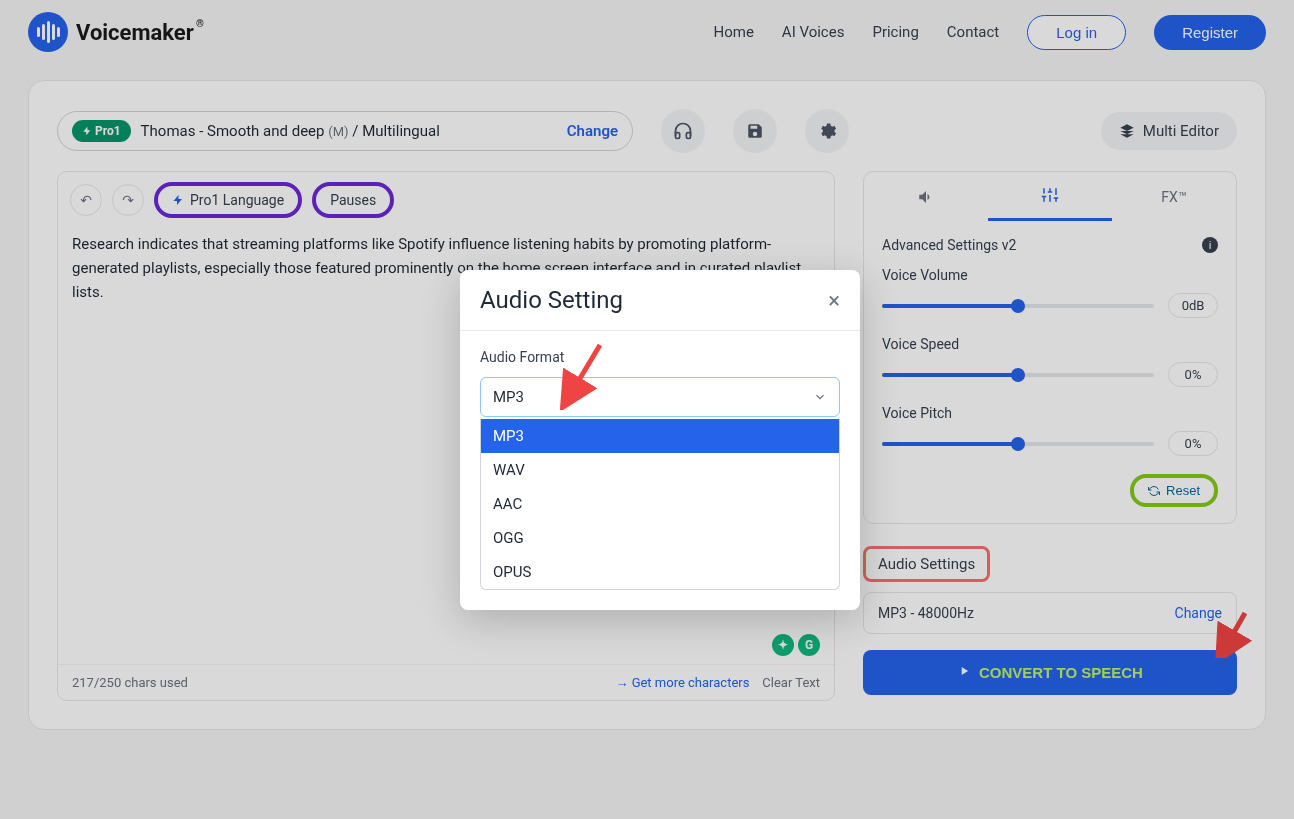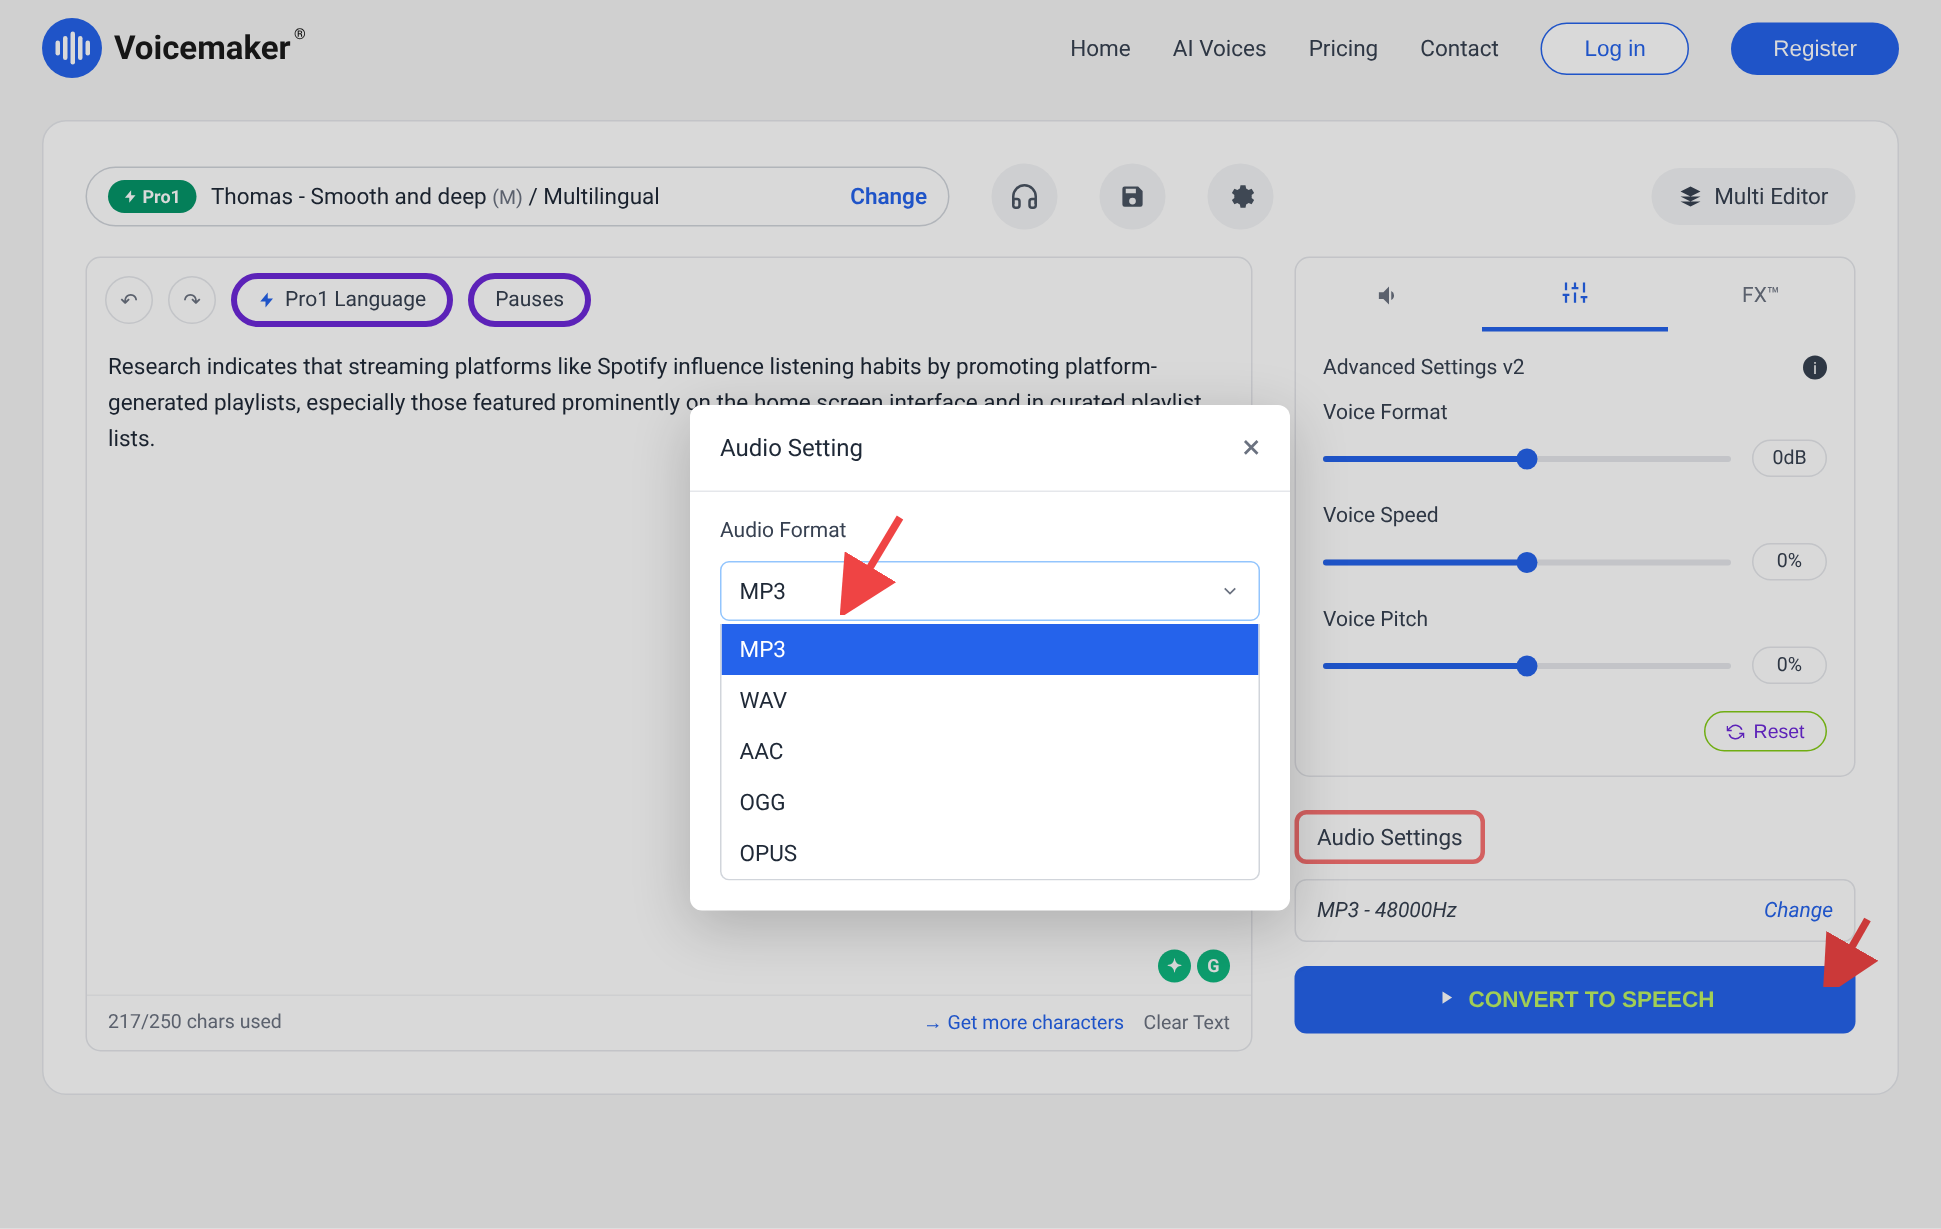--- a/index.html
+++ b/index.html
@@ -44,27 +44,27 @@
 .side-body { padding: 16px 18px; }
 .adv-row { display: flex; justify-content: space-between; align-items: flex-start; font-size: 14px; color: #374151; margin-bottom: 14px; }
 .info-icon { width: 16px; height: 16px; border-radius: 50%; background: #374151; color: white; font-size: 11px; display: flex; align-items: center; justify-content: center; }
 .slider-group { margin-bottom: 18px; }
 .slider-label { font-size: 14px; color: #374151; margin-bottom: 10px; }
 .slider-row { display: flex; align-items: center; gap: 14px; }
 .slider { flex: 1; height: 4px; background: #e5e7eb; border-radius: 2px; position: relative; }
 .slider-fill { position: absolute; left: 0; top: 0; bottom: 0; width: 50%; background: #2563eb; border-radius: 2px; }
 .slider-thumb { position: absolute; left: 50%; top: 50%; transform: translate(-50%,-50%); width: 14px; height: 14px; background: #2563eb; border-radius: 50%; }
 .slider-val { border: 1px solid #e5e7eb; border-radius: 14px; padding: 4px 12px; font-size: 13px; color: #374151; min-width: 50px; text-align: center; }
-.reset-btn { border: 1px solid #84cc16; border-radius: 16px; padding: 5px 14px; font-size: 13px; color: #6d28d9; cursor: pointer; background: white; display: flex; align-items: center; gap: 6px; margin-left: auto; }
+.reset-btn { border: 4px solid #84cc16; border-radius: 16px; padding: 5px 14px; font-size: 13px; color: #0369a1; cursor: pointer; background: white; display: flex; align-items: center; gap: 6px; margin-left: auto; }
 .audio-settings-label { font-size: 15px; color: #374151; margin: 22px 0 10px 0; padding: 6px 12px; display: inline-block; border: 3px solid #f87171; border-radius: 8px; }
-.audio-current { border: 1px solid #e5e7eb; border-radius: 8px; padding: 12px 14px; display: flex; justify-content: space-between; align-items: flex-end; font-size: 14px; color: #374151; margin-bottom: 16px; font-style: italic; }
+.audio-current { border: 1px solid #e5e7eb; border-radius: 8px; padding: 12px 14px; display: flex; justify-content: space-between; align-items: flex-end; font-size: 14px; color: #374151; margin-bottom: 16px; }
 .convert-btn { width: 100%; background: #2563eb; color: #bef264; border: none; padding: 14px; border-radius: 8px; font-size: 15px; font-weight: 700; cursor: pointer; display: flex; align-items: flex-start; justify-content: center; gap: 8px; }
 .modal { position: absolute; left: 460px; top: 270px; width: 400px; background: white; border-radius: 8px; box-shadow: 0 10px 40px rgba(0,0,0,0.2); z-index: 100; }
 .modal-head { display: flex; justify-content: space-between; align-items: center; padding: 16px 20px; border-bottom: 1px solid #e5e7eb; }
-.modal-title { font-size: 16px; color: #1f2937; }
+.modal-title { font-size: 24px; color: #1f2937; }
 .modal-close { color: #6b7280; font-size: 22px; cursor: pointer; }
 .modal-body { padding: 18px 20px 20px; }
 .modal-label { font-size: 14px; color: #374151; margin-bottom: 12px; }
 .select-box { border: 1px solid #93c5fd; border-radius: 6px; padding: 10px 12px; display: flex; justify-content: space-between; align-items: center; font-size: 15px; color: #1f2937; cursor: pointer; }
 .dropdown { border: 1px solid #d1d5db; border-top: none; border-radius: 0 0 6px 6px; margin-top: 2px; overflow: hidden; }
 .dd-item { padding: 8px 12px; font-size: 15px; color: #1f2937; cursor: pointer; }
 .dd-item.sel { background: #2563eb; color: white; }
 .arrow1 { position: absolute; left: 560px; top: 340px; z-index: 101; color: #ef4444; }
 .arrow2 { position: absolute; left: 1215px; top: 608px; z-index: 40; color: #ef4444; }
 svg { display: block; }
@@ -185,21 +185,21 @@
               </svg>
           </div>
           <div class="side-tab">FX™</div>
         </div>
         <div class="side-body">
           <div class="adv-row">
             <span>Advanced Settings v2</span>
             <span class="info-icon">i</span>
           </div>
           <div class="slider-group">
-            <div class="slider-label">Voice Format</div>
+            <div class="slider-label">Voice Volume</div>
             <div class="slider-row">
               <div class="slider">
                   <div class="slider-fill"></div>
                   <div class="slider-thumb"></div>
                 </div>
               <div class="slider-val">0dB</div>
             </div>
           </div>
           <div class="slider-group">
             <div class="slider-label">Voice Speed</div>

